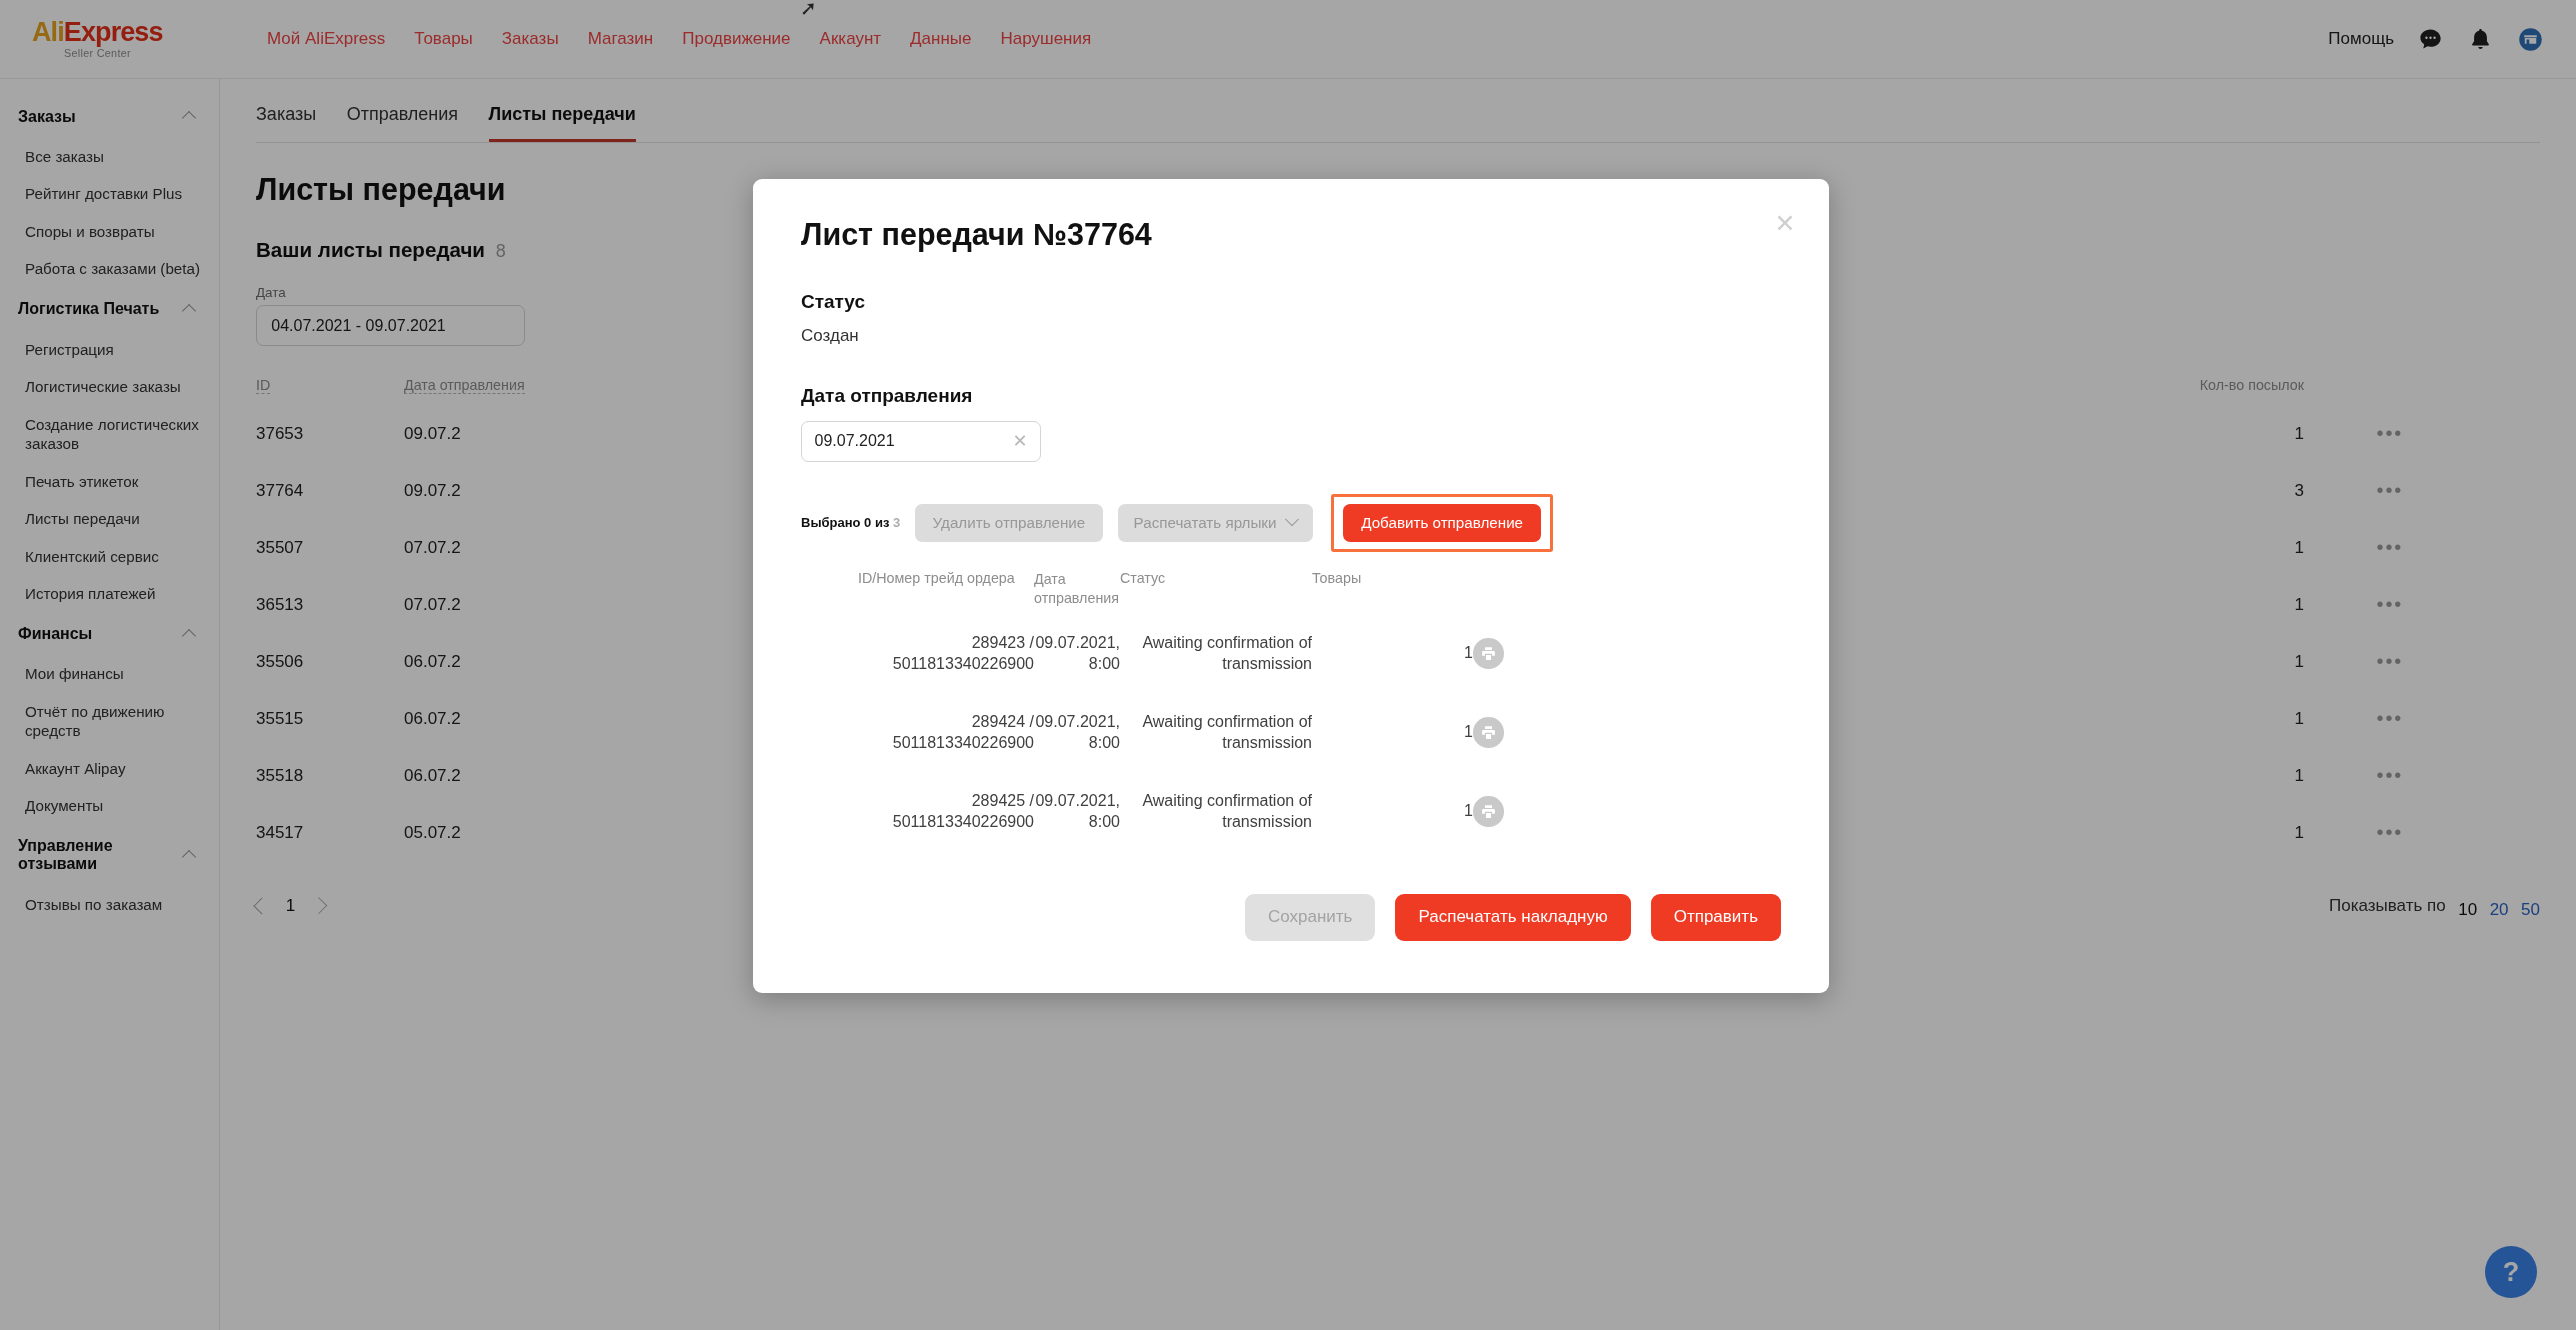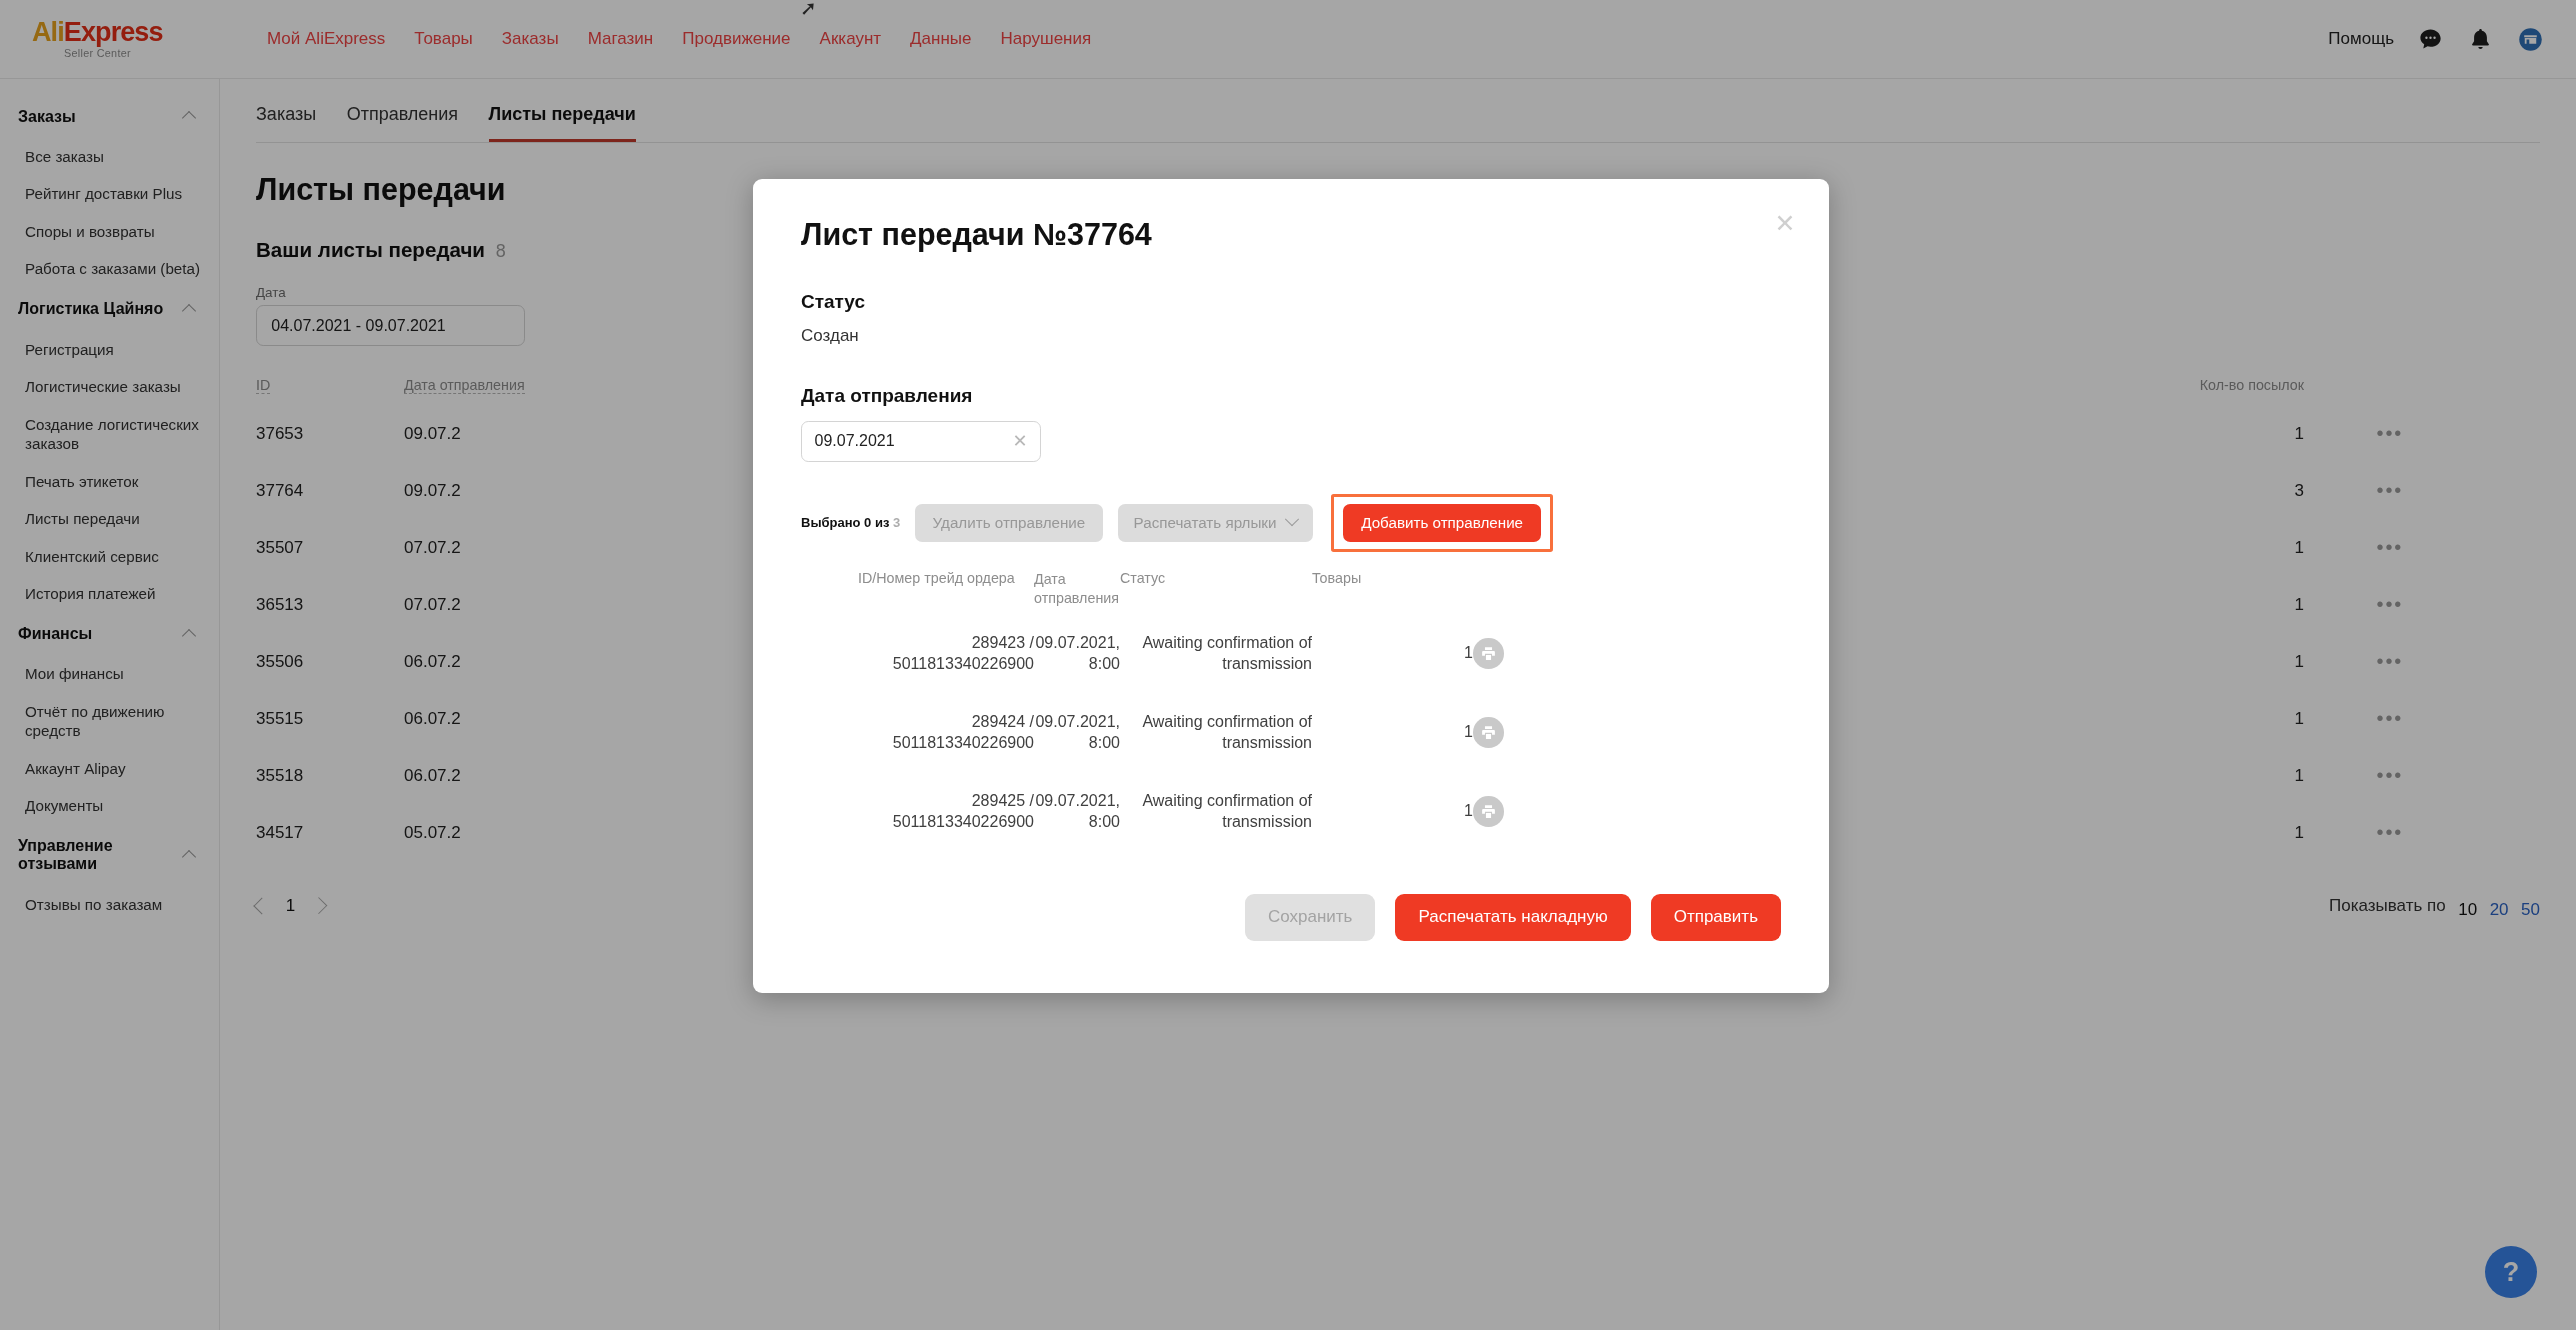--- a/index.html
+++ b/index.html
@@ -481,21 +481,21 @@
     <div class="side-group-head">
       <span>Заказы</span>
       <span class="chev"></span>
     </div>
     <div class="side-item">Все заказы</div>
     <div class="side-item">Рейтинг доставки Plus</div>
     <div class="side-item">Споры и возвраты</div>
     <div class="side-item">Работа с заказами (beta)</div>
 
     <div class="side-group-head">
-      <span>Логистика Цайняо</span>
+      <span>Логистика Печать</span>
       <span class="chev"></span>
     </div>
     <div class="side-item">Регистрация</div>
     <div class="side-item">Логистические заказы</div>
     <div class="side-item">Создание логистических заказов</div>
     <div class="side-item">Печать этикеток</div>
     <div class="side-item">Листы передачи</div>
     <div class="side-item">Клиентский сервис</div>
     <div class="side-item">История платежей</div>
 

